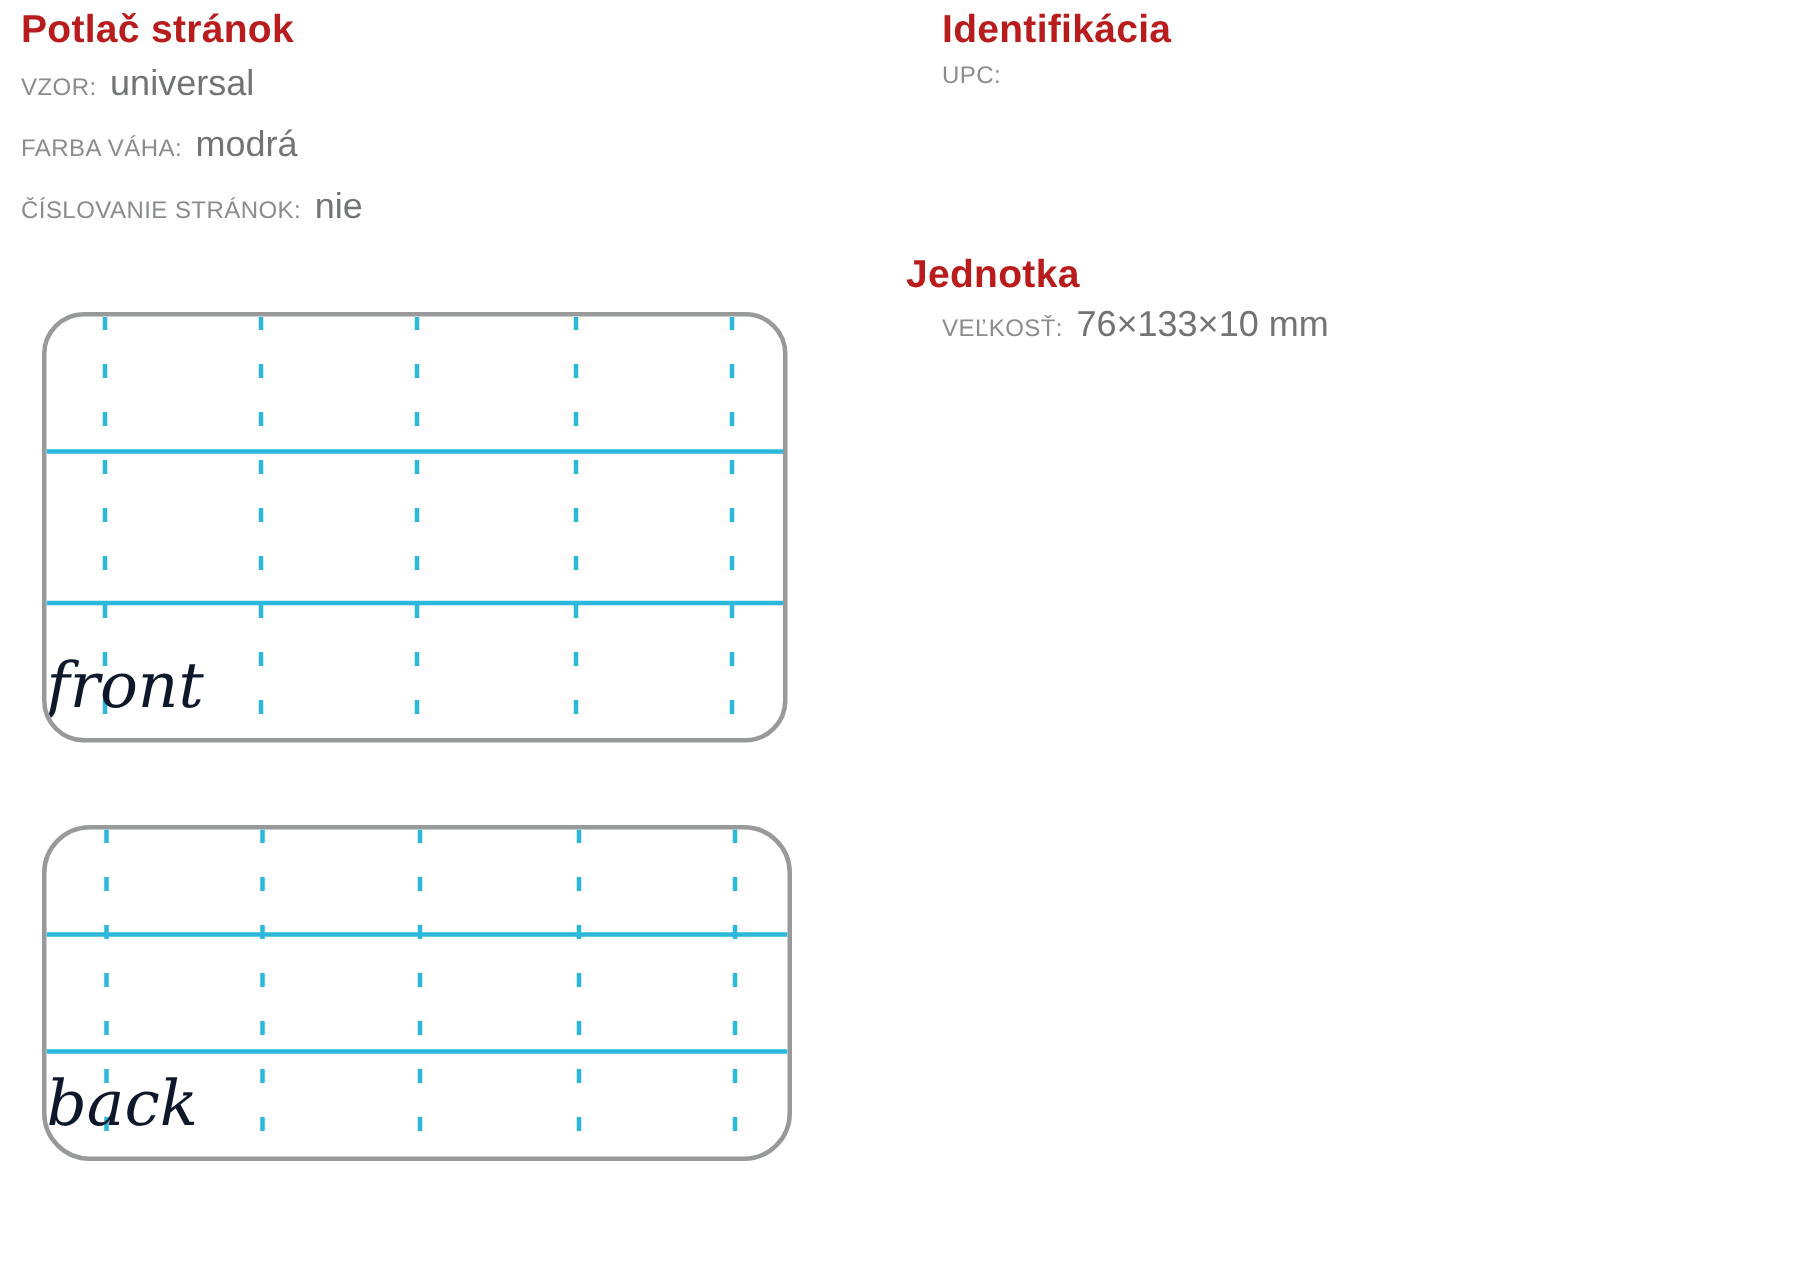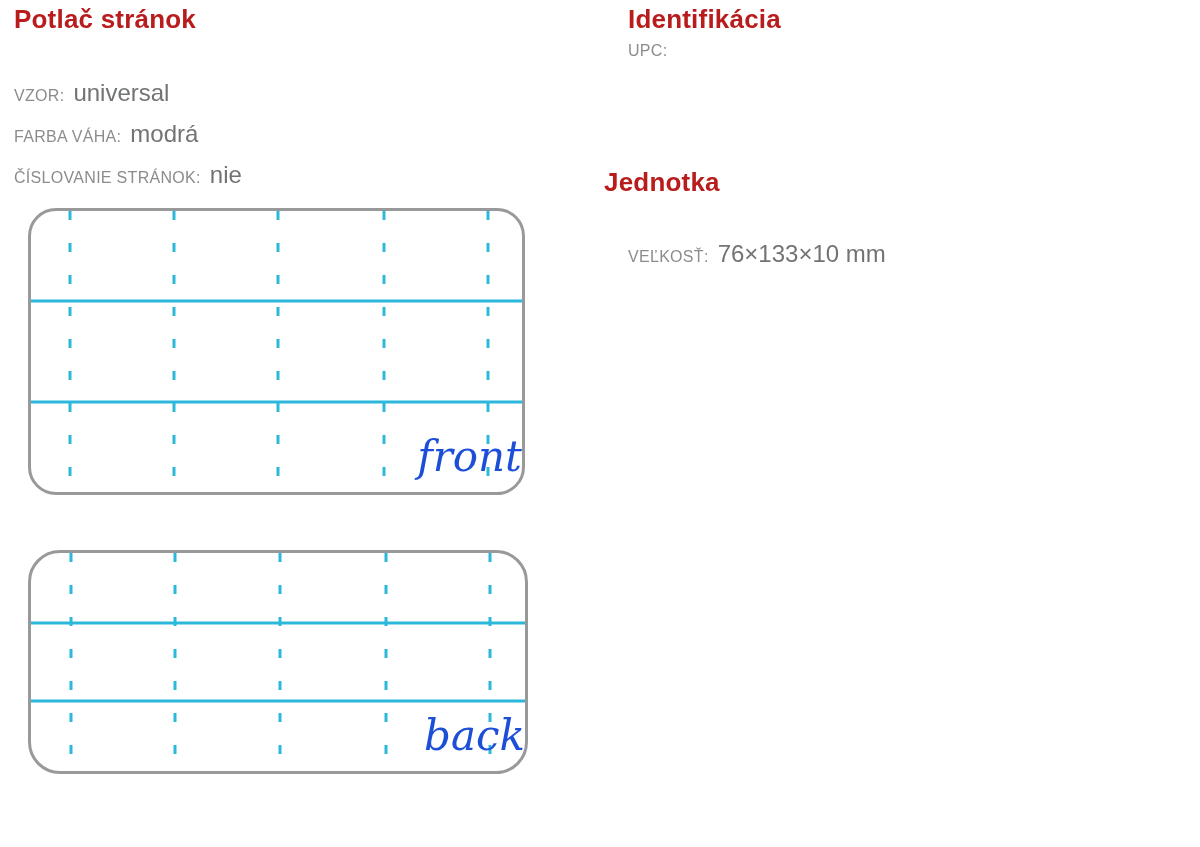--- a/index.html
+++ b/index.html
@@ -28,21 +28,20 @@
   }
   .spec-label {
     font-size: 16px;
     color: #8a8c8e;
     letter-spacing: 0.3px;
   }
   .spec-value {
     font-size: 24px;
     color: #717375;
     margin-left: 9px;
-    margin-top: 37px;
   }
 
   .page-card {
     border: 3px solid #98999b;
     border-radius: 28px;
     background: #ffffff;
     overflow: hidden;
     position: absolute;
   }
   .pattern-layer {
@@ -58,25 +57,25 @@
   .h-rule {
     position: absolute;
     left: 0; right: 0;
     height: 3px;
     transform: translateY(-50%);
   }
   .card-label {
     position: absolute;
     left: 0; right: 0;
     bottom: 12px;
-    text-align: right;
+    text-align: left;
     font-family: "DejaVu Serif", serif;
     font-style: italic;
     font-size: 42px;
-    color: #1d4ed8;
+    color: #0f172a;
     line-height: 1.1;
   }
 </style>
 </head>
 <body>
 
 <h2 class="abs section-heading" style="left:14px; top:4px;">Potlač stránok</h2>
 
 <div class="abs spec-list" style="left:14px; top:42px;">
   <div class="spec-row">

